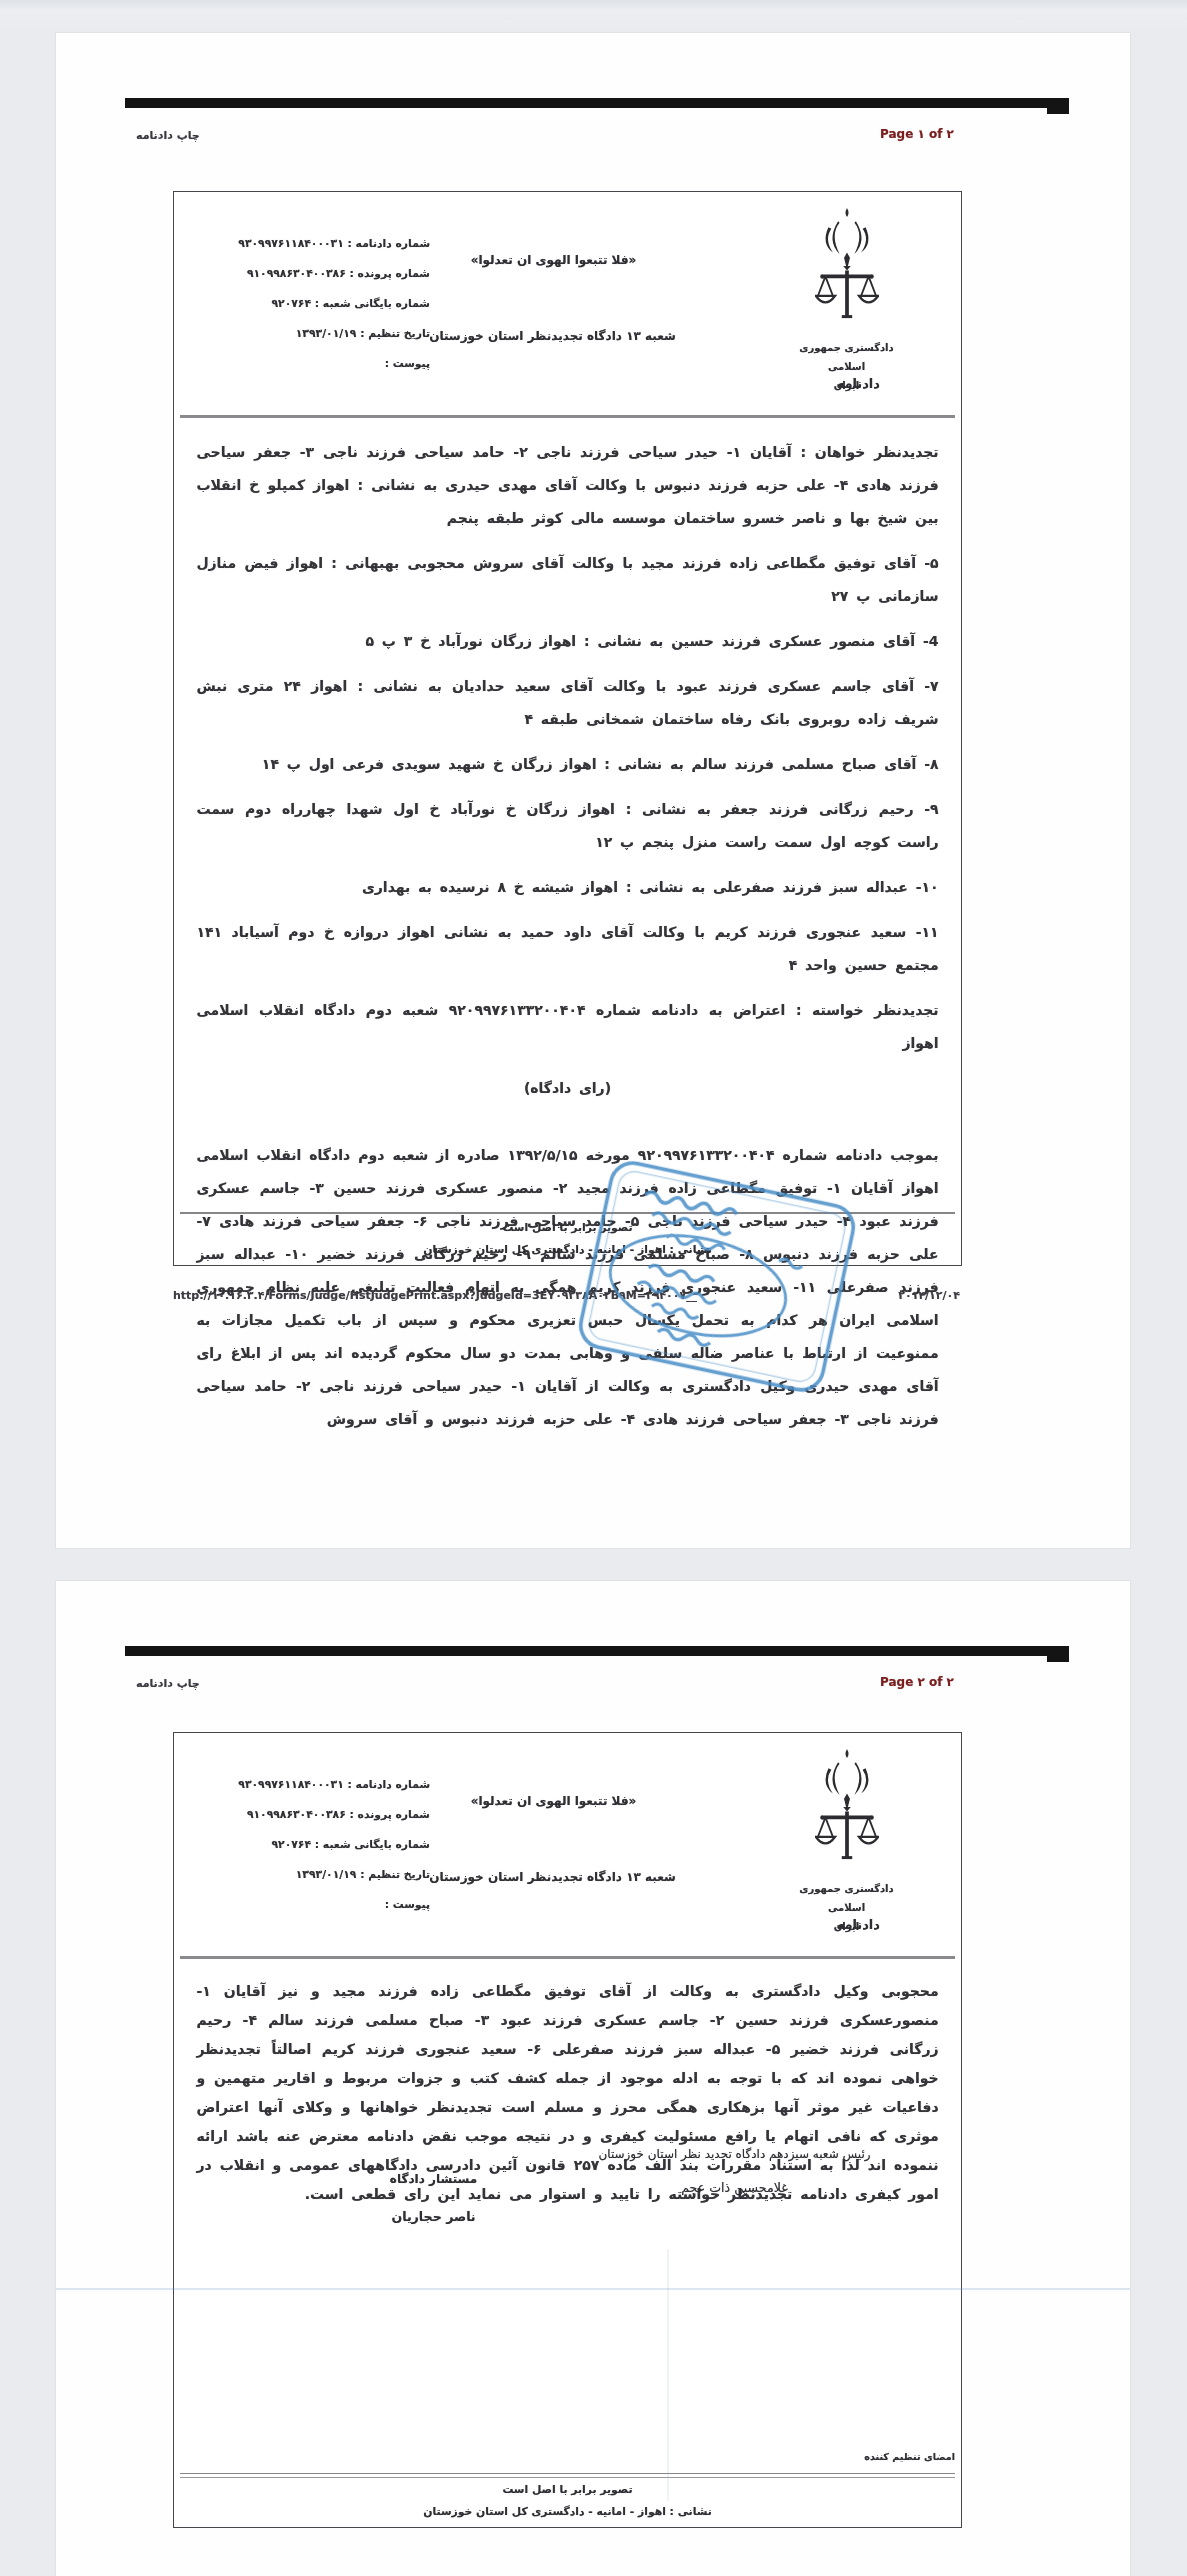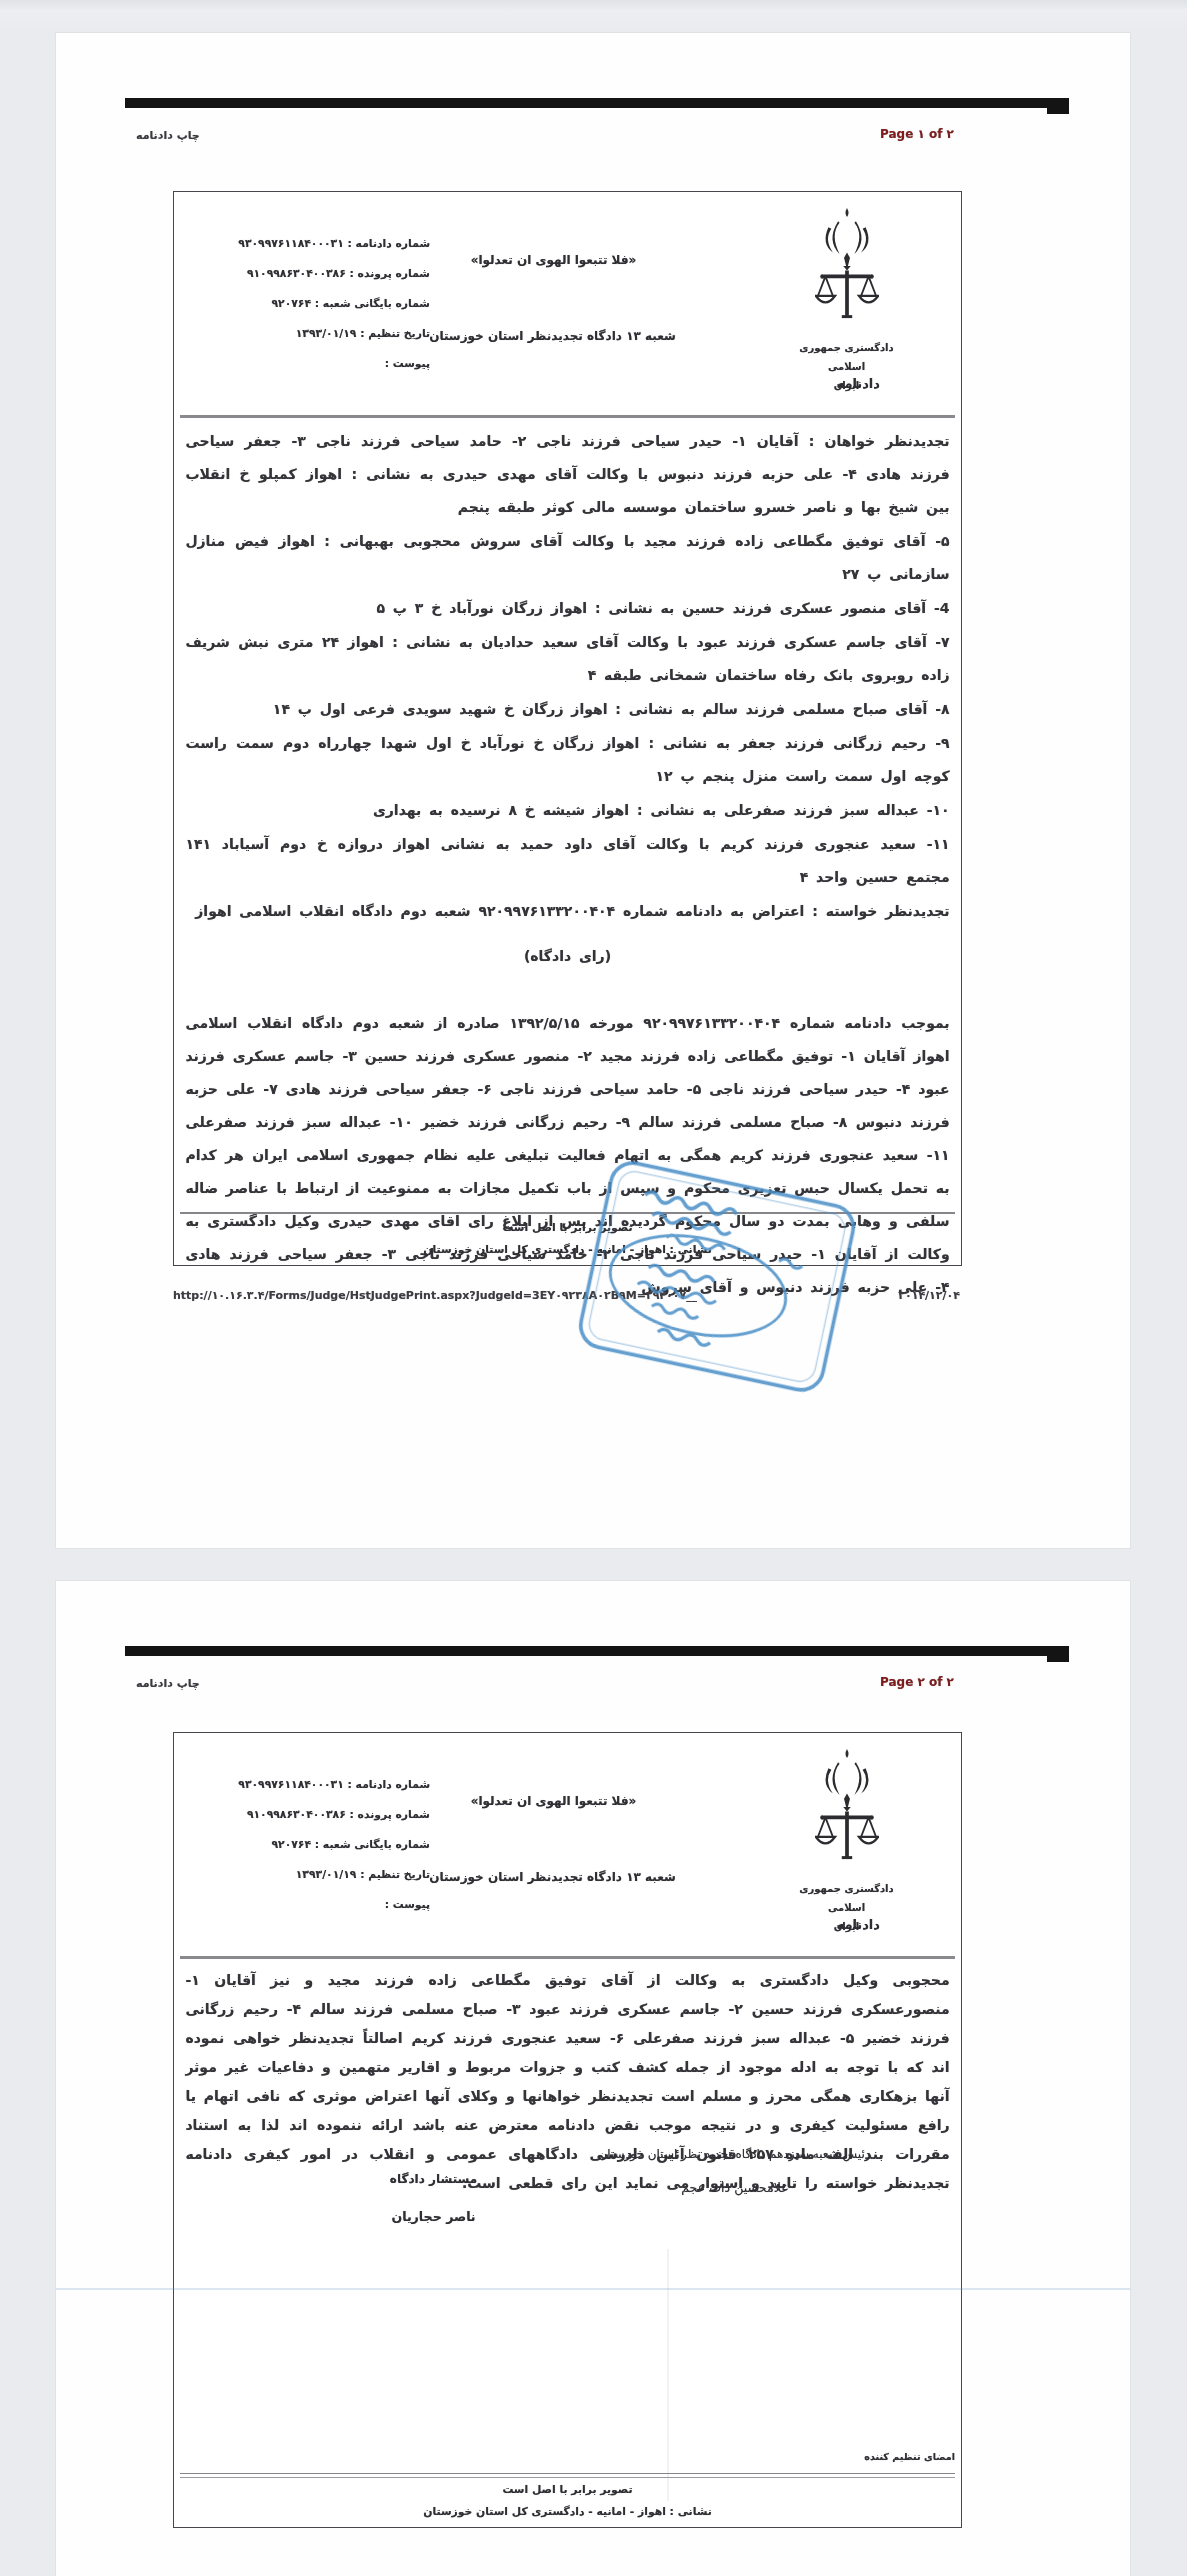--- a/index.html
+++ b/index.html
@@ -51,21 +51,21 @@
   .doc-title{position:absolute;right:81px;top:184px;font-size:13px;font-weight:bold;}
   .sep1{position:absolute;left:6px;right:6px;top:223px;height:3px;background:#8a8a8e;}
   
   .bodytext{
     position:absolute;top:232px;left:10.4px;right:10.4px;
     font-size:14px;font-weight:bold;line-height:33px;
     text-align:justify;text-align-last:right;
     letter-spacing:0.4px;word-spacing:3px;color:#333338;
   }
   #sheet2 .bodytext{line-height:29px;}
-  .para{margin:1px;}
+  .para{margin:12px;}
   .para.align-center{text-align:center;text-align-last:center;margin:12px 0 34px 0;}
   
   .docfoot{
     position:absolute;left:6px;right:6px;bottom:2.2px;
     border-top:2.2px solid #85858a;text-align:center;
     font-size:10.8px;font-weight:bold;line-height:22px;padding:3px 0 1.5px 0;
   }
   #sheet2 .docfoot{border-top:1.5px solid #85858a;}
   #sheet2 .docfoot .inner-rule{border-top:1.5px solid #9a9a9e;margin:0 0 1.5px 0;}
   

